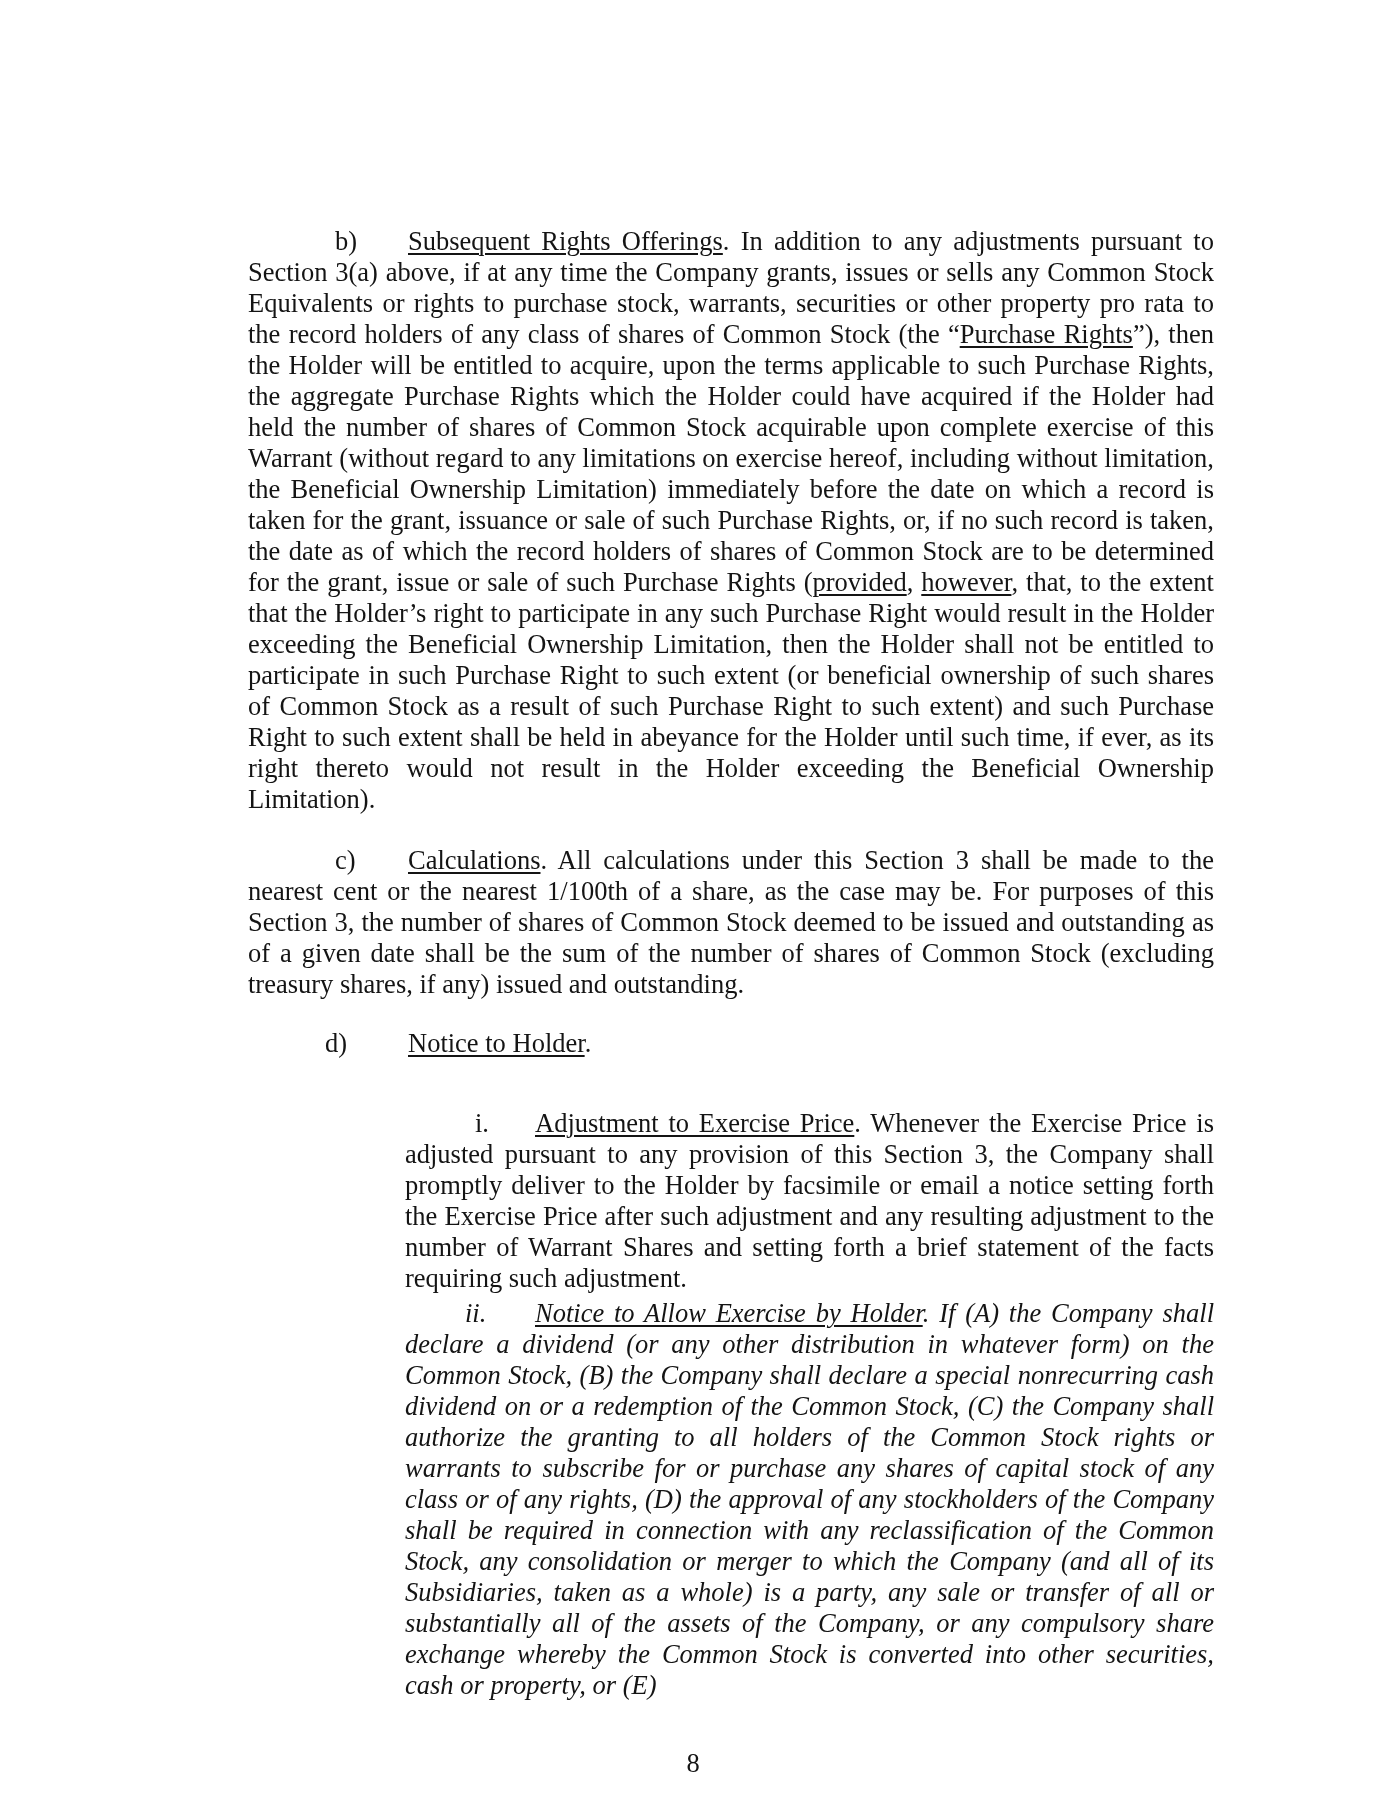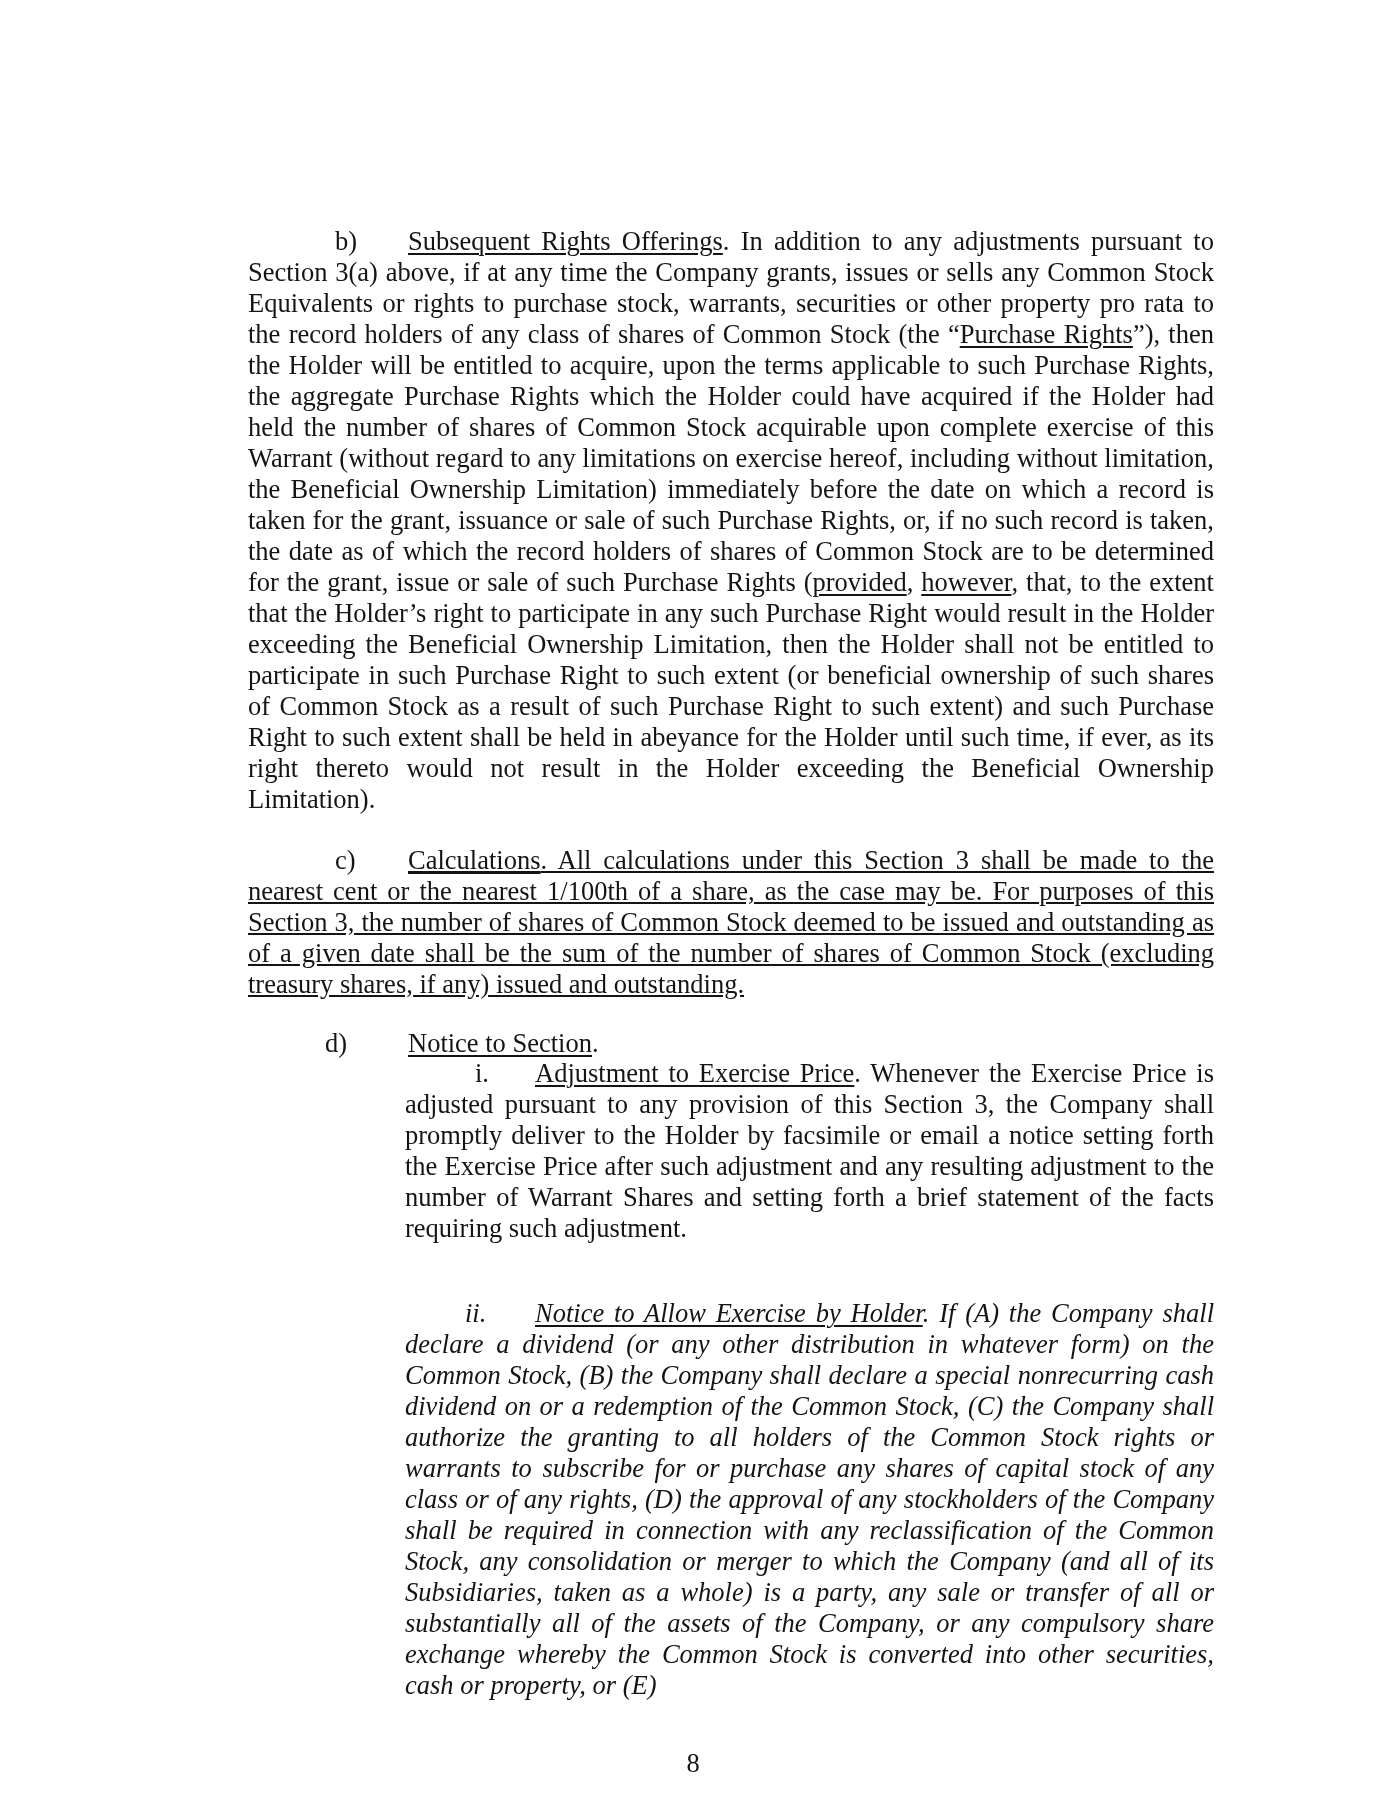--- a/index.html
+++ b/index.html
@@ -7,39 +7,39 @@
   .page {
     position: absolute; left: 0; top: 0; width: 1386px; height: 1794px;
     background: #ffffff; color: #141414;
     font-family: "Liberation Serif", "DejaVu Serif", serif;
     font-size: 26.5px; line-height: 31px; margin-top: 48px;
   }
   .para { position: absolute; text-align: justify; margin: 0; }
   .u { text-decoration: underline; text-underline-offset: 3px; text-decoration-thickness: 1.5px; }
   .label { display: inline-block; }
   #sec-b { left: 248px; top: 178px; width: 966px; text-indent: 0; }
-  #sec-c { left: 248px; top: 797px; width: 966px; text-decoration: underline; }
+  #sec-c { left: 248px; top: 797px; width: 966px; }
   #sec-d { left: 248px; top: 980px; width: 966px; }
-  #sec-d-i { left: 405px; top: 1010px; width: 809px; }
+  #sec-d-i { left: 405px; top: 1060px; width: 809px; }
   #sec-d-ii { left: 405px; top: 1250px; width: 809px; font-style: italic; }
   .lbl-b { width: 160px; padding-left: 87px; box-sizing: border-box; }
   .lbl-d { width: 160px; padding-left: 77px; box-sizing: border-box; }
   .lbl-i { width: 130px; padding-left: 70px; box-sizing: border-box; }
   .lbl-ii { width: 130px; padding-left: 60px; box-sizing: border-box; }
   #page-number { position: absolute; left: 0; width: 1386px; top: 1700px; text-align: center; }
 </style>
 </head>
 <body>
 
 <div class="page">
 
   <p class="para" id="sec-b"><span class="label lbl-b">b)</span><span class="u">Subsequent Rights Offerings</span><span>.  In addition to any adjustments pursuant to Section 3(a) above, if at any time the Company grants, issues or sells any Common Stock Equivalents or rights to purchase stock, warrants, securities or other property pro rata to the record holders of any class of shares of Common Stock (the “</span><span class="u">Purchase Rights</span><span>”), then the Holder will be entitled to acquire, upon the terms applicable to such Purchase Rights, the aggregate Purchase Rights which the Holder could have acquired if the Holder had held the number of shares of Common Stock acquirable upon complete exercise of this Warrant (without regard to any limitations on exercise hereof, including without limitation, the Beneficial Ownership Limitation) immediately before the date on which a record is taken for the grant, issuance or sale of such Purchase Rights, or, if no such record is taken, the date as of which the record holders of shares of Common Stock are to be determined for the grant, issue or sale of such Purchase Rights (</span><span class="u">provided</span><span>, </span><span class="u">however</span><span>, that, to the extent that the Holder’s right to participate in any such Purchase Right would result in the Holder exceeding the Beneficial Ownership Limitation, then the Holder shall not be entitled to participate in such Purchase Right to such extent (or beneficial ownership of such shares of Common Stock as a result of such Purchase Right to such extent) and such Purchase Right to such extent shall be held in abeyance for the Holder until such time, if ever, as its right thereto would not result in the Holder exceeding the Beneficial Ownership Limitation).</span></p>
 
   <p class="para" id="sec-c"><span class="label lbl-b">c)</span><span class="u">Calculations</span><span>. All calculations under this Section 3 shall be made to the nearest cent or the nearest 1/100th of a share, as the case may be. For purposes of this Section 3, the number of shares of Common Stock deemed to be issued and outstanding as of a given date shall be the sum of the number of shares of Common Stock (excluding treasury shares, if any) issued and outstanding.</span></p>
 
-  <p class="para" id="sec-d"><span class="label lbl-d">d)</span><span class="u">Notice to Section</span><span>.</span></p>
+  <p class="para" id="sec-d"><span class="label lbl-d">d)</span><span class="u">Notice to Holder</span><span>.</span></p>
 
   <p class="para" id="sec-d-i"><span class="label lbl-i">i.</span><span class="u">Adjustment to Exercise Price</span><span>. Whenever the Exercise Price is adjusted pursuant to any provision of this Section 3, the Company shall promptly deliver to the Holder by facsimile or email a notice setting forth the Exercise Price after such adjustment and any resulting adjustment to the number of Warrant Shares and setting forth a brief statement of the facts requiring such adjustment.</span></p>
 
   <p class="para" id="sec-d-ii"><span class="label lbl-ii">ii.</span><span class="u">Notice to Allow Exercise by Holder</span><span>. If (A) the Company shall declare a dividend (or any other distribution in whatever form) on the Common Stock, (B) the Company shall declare a special nonrecurring cash dividend on or a redemption of the Common Stock, (C) the Company shall authorize the granting to all holders of the Common Stock rights or warrants to subscribe for or purchase any shares of capital stock of any class or of any rights, (D) the approval of any stockholders of the Company shall be required in connection with any reclassification of the Common Stock, any consolidation or merger to which the Company (and all of its Subsidiaries, taken as a whole)  is a party, any sale or transfer of all or substantially all of the assets of the Company, or any compulsory share exchange whereby the Common Stock is converted into other securities, cash or property, or (E)</span></p>
 
   <div id="page-number">8</div>
 </div>
 
 </body></html>

